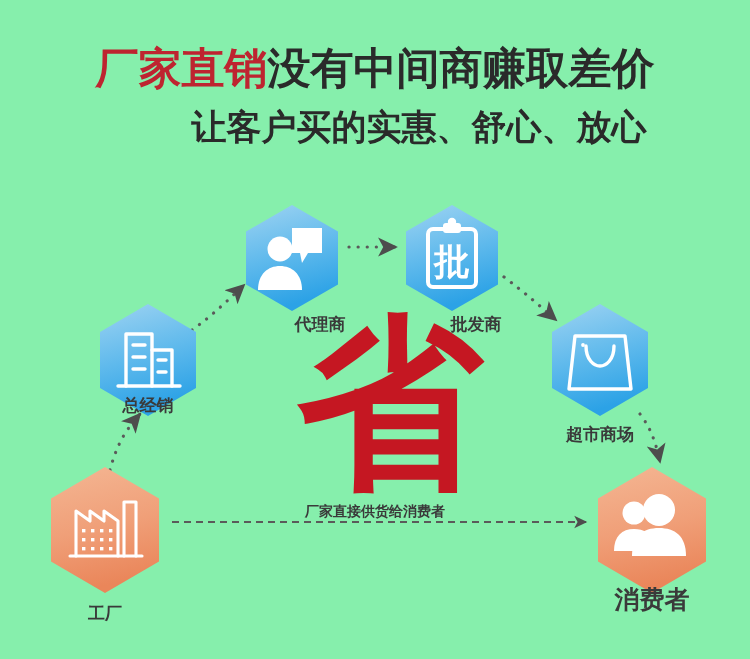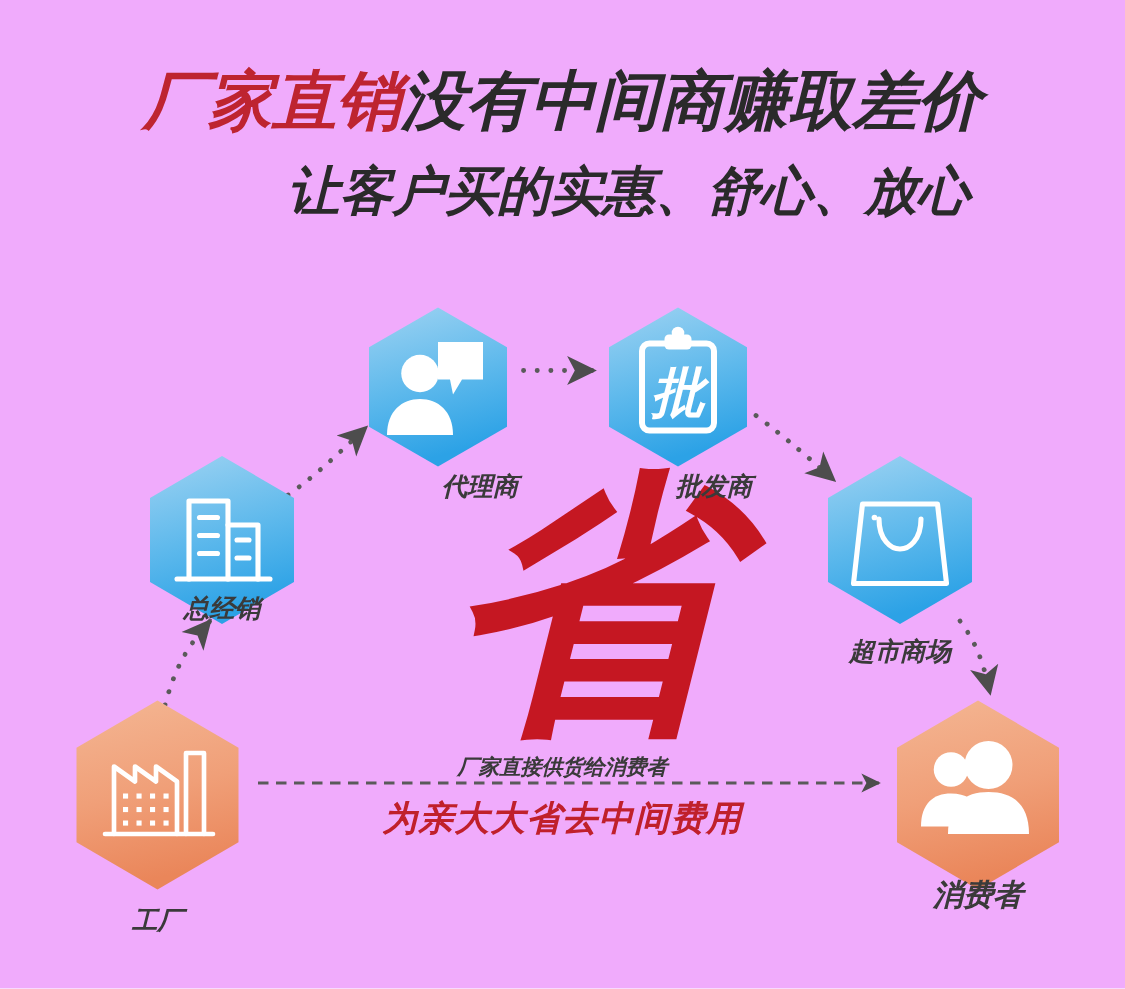--- a/index.html
+++ b/index.html
@@ -7,23 +7,22 @@
     padding: 0;
     background: #ffffff;
   }
   body {
     font-family: "Liberation Sans", "DejaVu Sans", sans-serif;
   }
   #canvas {
     position: relative;
     width: 750px;
     height: 659px;
-    background: #f0abfc;
+    background: #86efac;
     overflow: hidden;
-    font-style: italic;
   }
 
   
   .headline {
     position: absolute;
     top: 44px;
     left: 0;
     width: 750px;
     text-align: center;
     font-size: 43px;
@@ -71,21 +70,21 @@
   .node-label {
     position: absolute;
     text-align: center;
     font-size: 17px;
     font-weight: bold;
     color: #3A3A3A;
     white-space: nowrap;
     transform: translateX(-50%);
   }
   .node-label.big {
-    font-size: 20px;
+    font-size: 25px;
   }
 
   
   .caption-top {
     position: absolute;
     left: 0;
     top: 503px;
     width: 750px;
     text-align: center;
     font-size: 14px;
@@ -230,16 +229,15 @@
     </svg>
 
     <div class="node-label" style="left:105px; top:602px;">工厂</div>
     <div class="node-label" style="left:148px; top:394px;">总经销</div>
     <div class="node-label" style="left:292px; top:313px;margin-left:28px;">代理商</div>
     <div class="node-label" style="left:476px; top:313px;">批发商</div>
     <div class="node-label" style="left:600px; top:423px;">超市商场</div>
     <div class="node-label big" style="left:652px; top:583px;">消费者</div>
 
     <div class="caption-top">厂家直接供货给消费者</div>
-    <div class="caption-bottom">为亲大大省去中间费用</div>
   </div>
 
 </div>
 
 </body></html>

